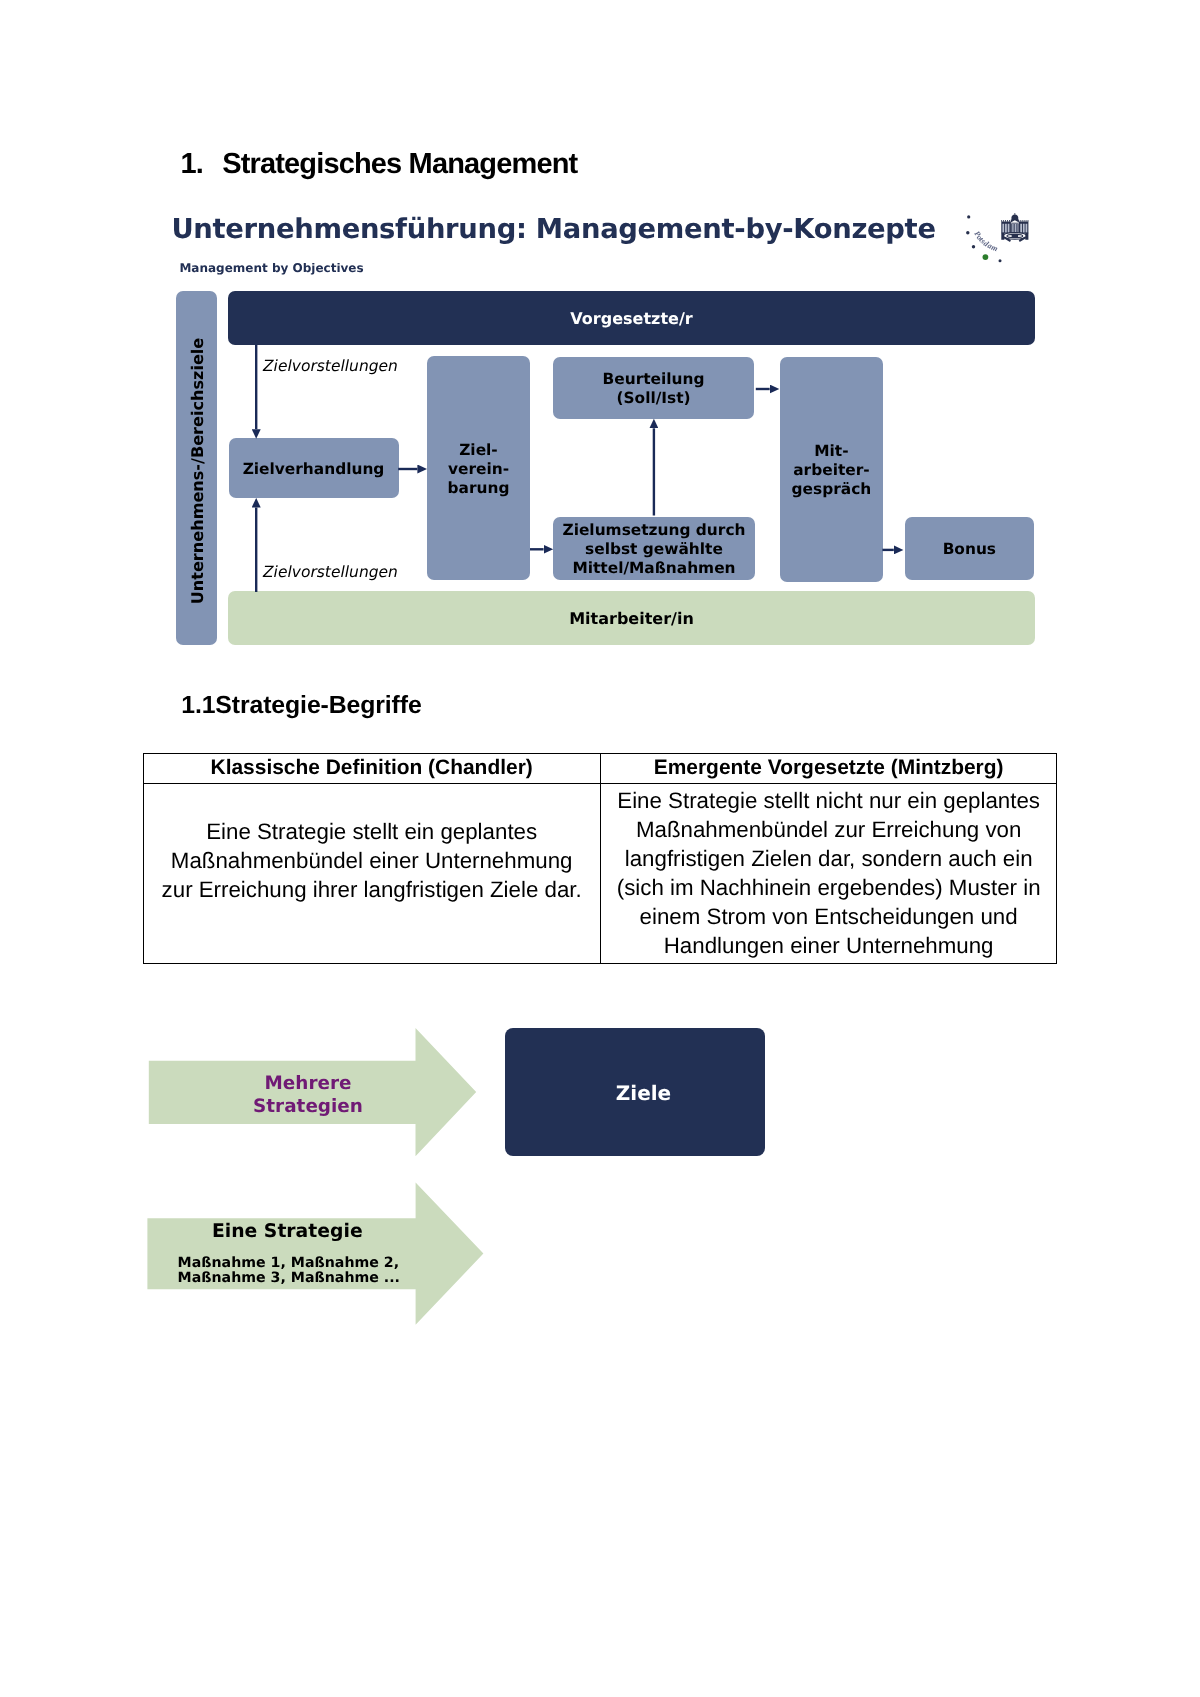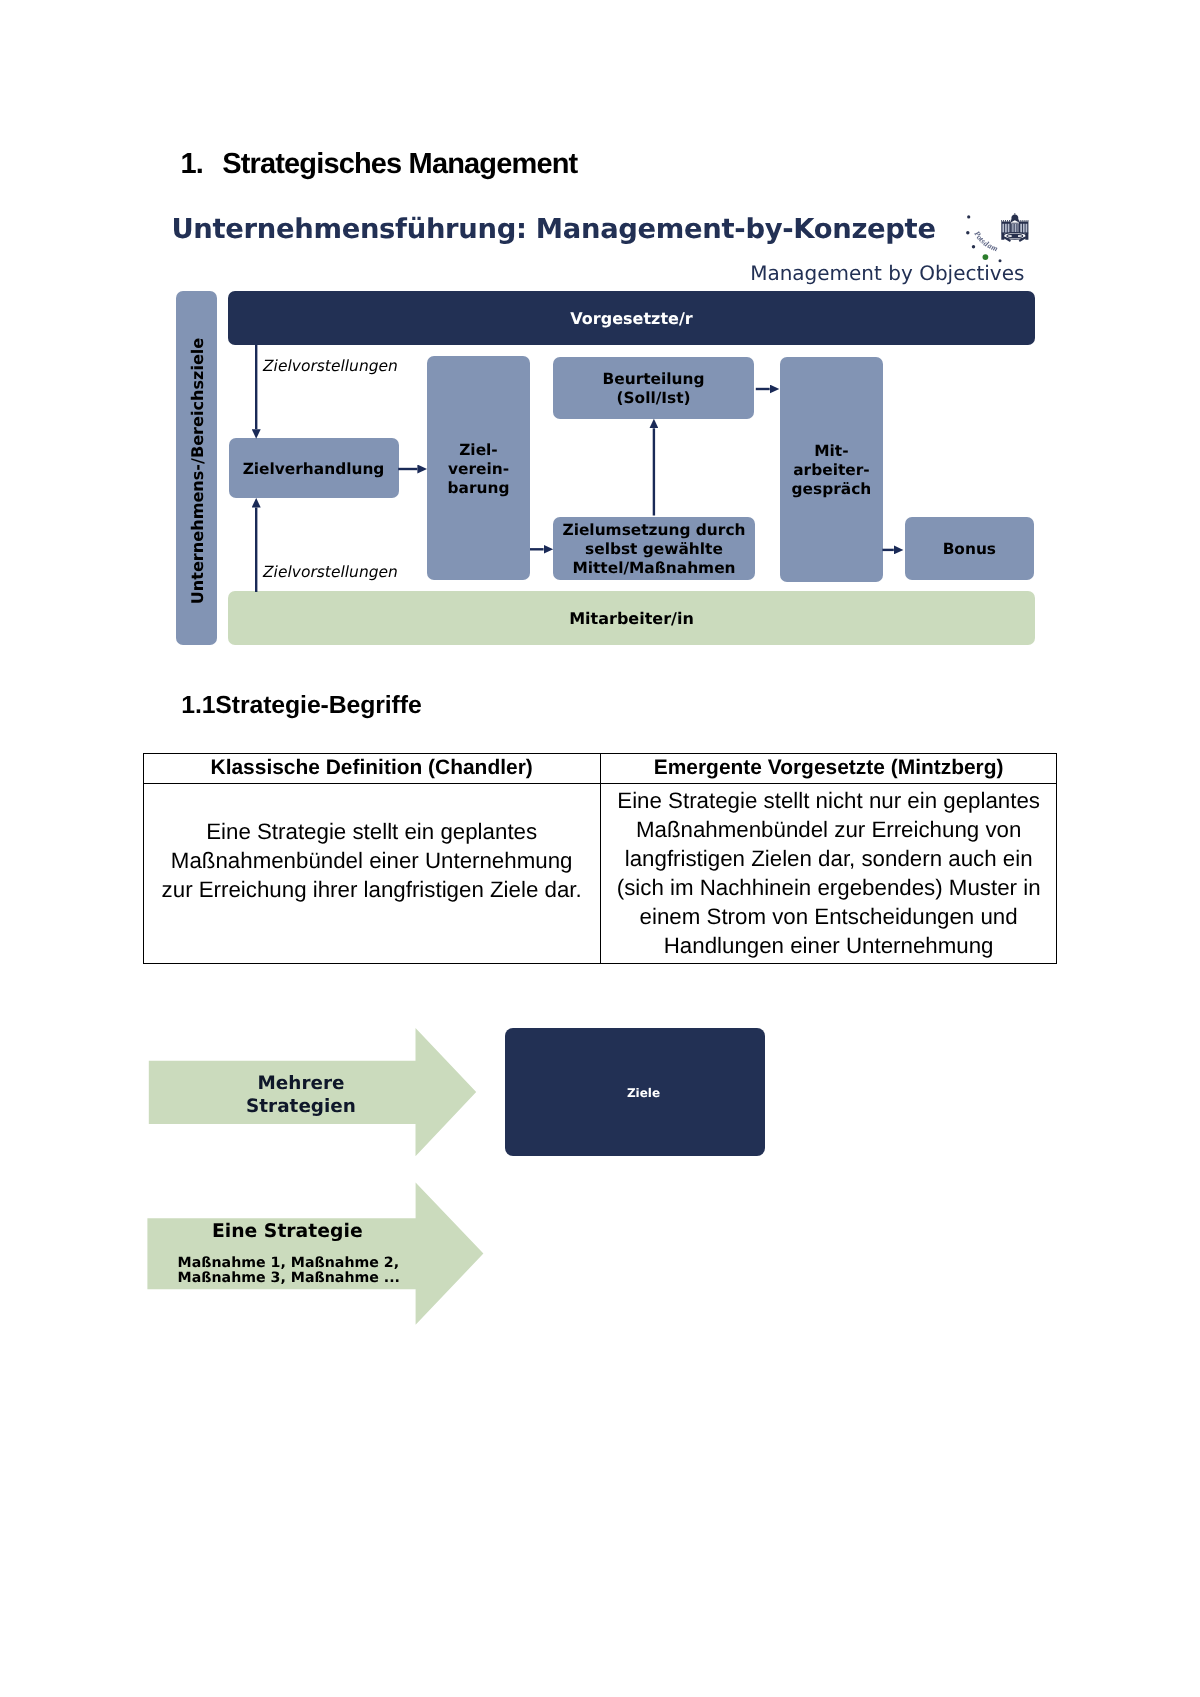--- a/index.html
+++ b/index.html
@@ -16,22 +16,22 @@
 
   
   .h1{left:180.5px;top:148px;font-size:29px;font-weight:bold;color:#000;
       letter-spacing:-0.85px;white-space:nowrap;}
   .h1num{display:inline-block;width:34.5px;}
 
   
   .slide{left:0;top:0;width:1200px;height:700px;}
   .slide-title{left:171.4px;top:214.2px;font-family:"DejaVu Sans",sans-serif;
       font-size:27.4px;font-weight:bold;color:#223054;letter-spacing:-0.31px;white-space:nowrap;}
-  .slide-sub{left:179.4px;top:260.7px;width:845px;text-align:right;
-      font-family:"DejaVu Sans",sans-serif;font-size:20px;font-weight:normal;color:#223054;}
+  .slide-sub{left:179.4px;top:260.7px;width:845px;text-align:left;
+      font-family:"DejaVu Sans",sans-serif;font-size:12px;font-weight:bold;color:#223054;}
 
   .logo{left:962px;top:198px;width:80px;height:70px;}
 
   .vbar{left:176px;top:291px;width:41px;height:354px;background:#8294b4;border-radius:7px;}
   .vbartxt{position:absolute;left:50%;top:50%;transform:translate(-50%,-50%) rotate(-90deg) translateX(-3px);
       white-space:nowrap;font-family:"DejaVu Sans",sans-serif;font-size:16.1px;font-weight:bold;color:#000;}
 
   .topbar{left:228px;top:291px;width:807px;height:54px;background:#223054;border-radius:7px;
       color:#fff;font-family:"DejaVu Sans",sans-serif;font-size:16px;font-weight:bold;
       display:flex;align-items:center;justify-content:center;}
@@ -69,24 +69,24 @@
   .deftable th:first-child,.deftable td:first-child{width:456.3px;}
   .deftable th:last-child,.deftable td:last-child{width:455.7px;}
   .deftable td.cellA{padding:0 6px;vertical-align:middle;position:relative;}
   .deftable td.cellA .inner{position:absolute;left:0;right:0;top:32.5px;}
   .deftable td.cellB{padding:0 6px;vertical-align:top;position:relative;}
   .deftable td.cellB .inner{position:absolute;left:0;right:0;top:1.8px;}
   .deftable td div{white-space:nowrap;}
 
   
   .fig2{left:0;top:0;width:1200px;height:1400px;}
-  .a1t{left:168px;top:1073.2px;width:266px;text-align:center;
-      font-family:"DejaVu Sans",sans-serif;font-size:18.4px;font-weight:bold;color:#0f172a;line-height:22.7px;}
+  .a1t{left:175px;top:1073.2px;width:266px;text-align:center;
+      font-family:"DejaVu Sans",sans-serif;font-size:18.4px;font-weight:bold;color:#701a75;line-height:22.7px;}
   .zielebox{left:505px;top:1028px;width:260px;height:127.5px;background:#223054;border-radius:8px;
-      color:#fff;font-family:"DejaVu Sans",sans-serif;font-size:12px;font-weight:bold;
+      color:#fff;font-family:"DejaVu Sans",sans-serif;font-size:20px;font-weight:bold;
       display:flex;align-items:center;justify-content:center;
       padding-left:17px;box-sizing:border-box;padding-top:2px;}
   .a2title{left:140.3px;top:1220.5px;width:294px;text-align:center;
       font-family:"DejaVu Sans",sans-serif;font-size:18.8px;font-weight:bold;color:#000;}
   .a2sub{left:177.6px;top:1255.5px;font-family:"DejaVu Sans",sans-serif;font-size:14.2px;
       font-weight:bold;color:#000;line-height:15.9px;}
 
   
   .closing{left:143px;top:1360px;font-size:22.2px;color:#000;white-space:nowrap;}
 </style>

